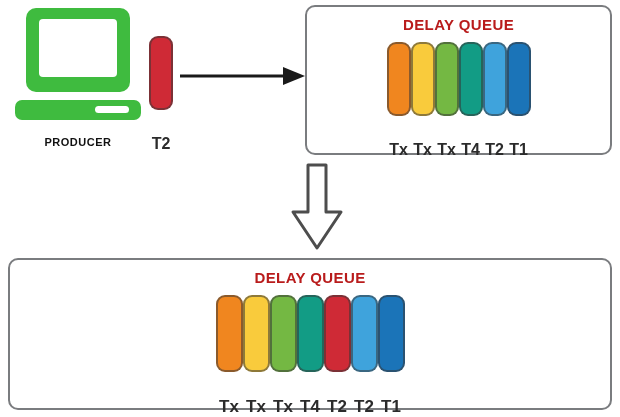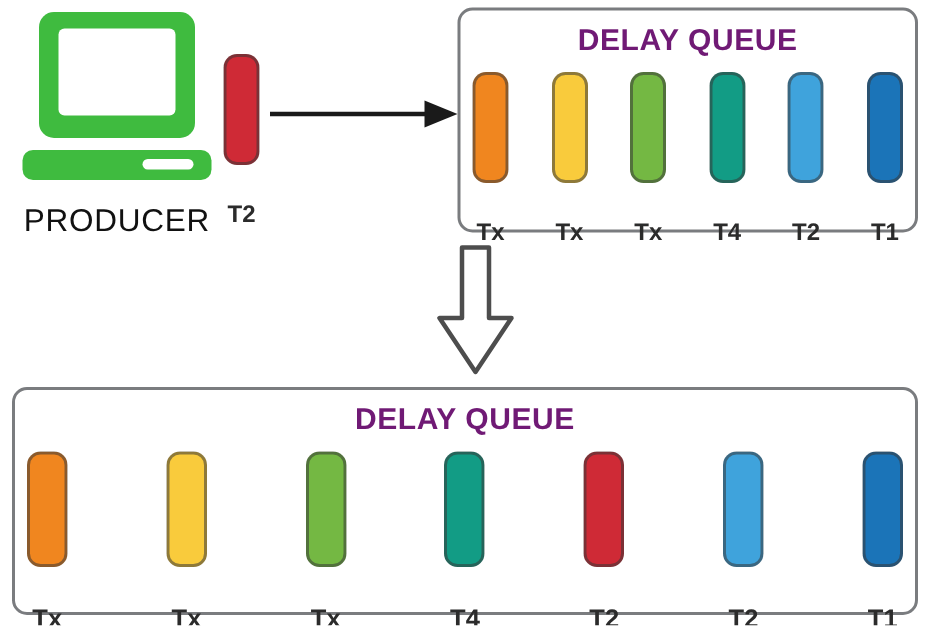--- a/index.html
+++ b/index.html
@@ -20,21 +20,21 @@
   }
   .base{
     position:absolute;left:0px;top:94px;width:126px;height:20px;
     background:var(--pc-green);border-radius:7px;
   }
   .slot{
     position:absolute;right:12px;top:6px;width:34px;height:7px;
     background:#ffffff;border-radius:4px;
   }
   .producer-label{
-    margin-top:8px;font-size:21px;font-weight:normal;color:#111111;
+    margin-top:8px;font-size:11px;font-weight:bold;color:#111111;
     letter-spacing:0.5px;
   }
   
   .pill{
     width:24px;height:74px;border-radius:9px;margin:0 auto;
     border:2px solid rgba(55,55,55,0.55);box-sizing:border-box;
   }
   .pill-label{
     margin-top:25px;font-size:16px;font-weight:bold;color:#2b2b2b;
     text-align:center;
@@ -44,25 +44,25 @@
   .right-arrow{position:absolute;left:180px;top:65px;}
   .down-arrow{position:absolute;left:290px;top:162px;}
   
   .queue-box{
     position:absolute;background:#ffffff;border:2px solid #7a7c7f;
     border-radius:10px;box-sizing:border-box;
   }
   .queue-box.top{left:305px;top:5px;width:307px;height:150px;}
   .queue-box.bottom{left:8px;top:258px;width:604px;height:152px;}
   .queue-title{
-    text-align:center;margin-top:9px;font-size:20px;font-weight:bold;
-    color:#701a75;letter-spacing:0.4px;
+    text-align:center;margin-top:9px;font-size:15px;font-weight:bold;
+    color:#b91c1c;letter-spacing:0.4px;
   }
   .queue-items{
-    display:flex;justify-content:space-between;align-items:flex-start;
+    display:flex;justify-content:center;align-items:flex-start;
     margin-top:9px;padding:0 8px;
   }
   .queue-box.bottom .pill{width:27px;height:77px;}
   .queue-box.bottom .pill-label{font-size:17px;}
   .queue-item{text-align:center;}
 </style>
 </head>
 <body>
 
 <div class="diagram">

